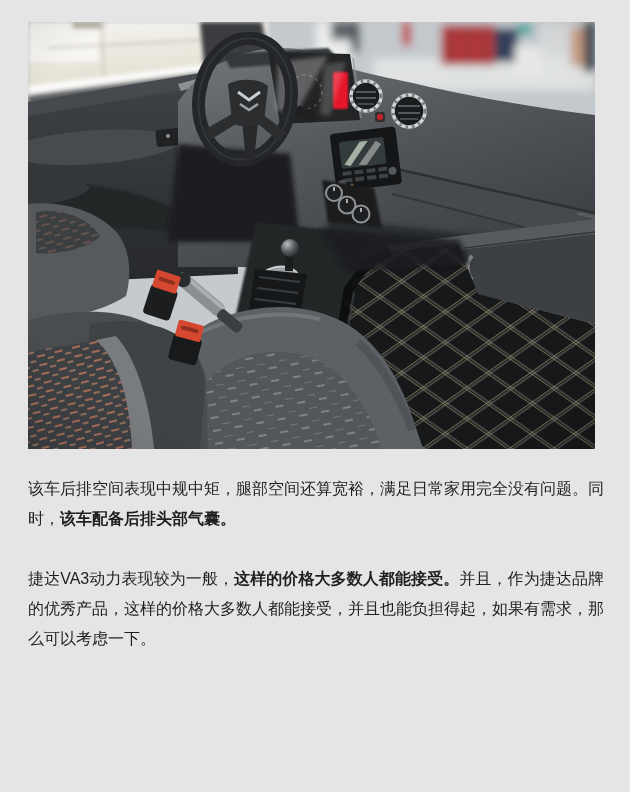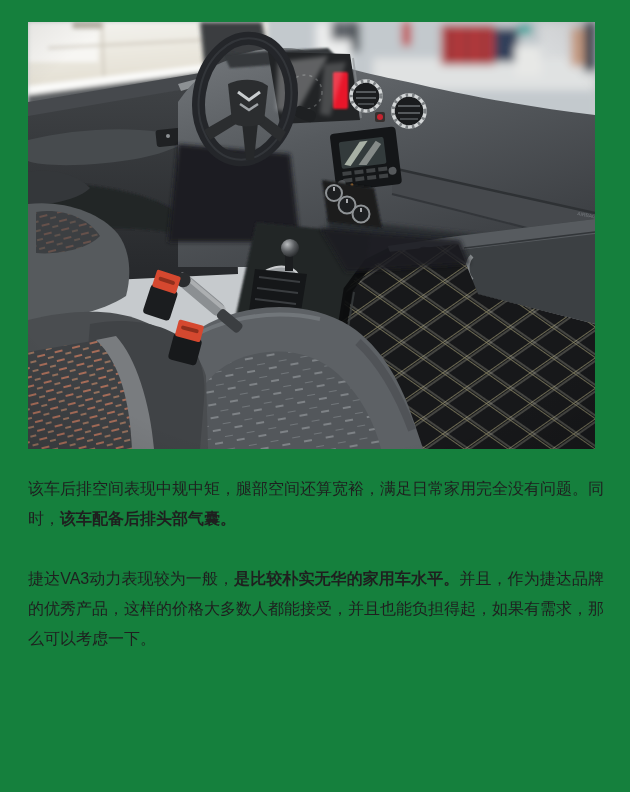--- a/index.html
+++ b/index.html
@@ -1,16 +1,16 @@
 <!DOCTYPE html>
 <html><head>
 <meta charset="utf-8">
 <style>
   html,body{margin:0;padding:0;background:#ffffff;}
-  .page{position:relative;width:630px;height:792px;background:#15803d;overflow:hidden;
+  .page{position:relative;width:630px;height:792px;background:#e5e5e5;overflow:hidden;
         font-family:"Liberation Sans","DejaVu Sans",sans-serif;}
   .photo{position:absolute;left:28px;top:22px;width:567px;height:427px;margin:0;}
   .photo svg{display:block;width:567px;height:427px;}
   .article{position:absolute;left:28px;top:474px;width:576px;color:#1f1f1f;
            font-size:16px;line-height:30px;text-align:justify;text-justify:inter-ideograph;}
   .article p{margin:0 0 30px 0;}
   .seg{font-weight:400;}
   .seg.b{font-weight:700;}
 </style>
 </head>
@@ -270,16 +270,16 @@
       </g>
 
       <rect x="0" y="0" width="567" height="427" fill="url(#vign)"></rect>
     </svg>
   </figure>
 
   <article class="article">
     <p><span class="seg">该车后排空间表现中规中矩，腿部空间还算宽裕，满足日常家用完全没有问题。同时，</span><span class="seg b">该车配备后排头部气囊。</span></p>
 
 
-    <p><span class="seg">捷达VA3动力表现较为一般，</span><span class="seg b">是比较朴实无华的家用车水平。</span><span class="seg">并且，作为捷达品牌的优秀产品，这样的价格大多数人都能接受，并且也能负担得起，如果有需求，那么可以考虑一下。</span></p>
+    <p><span class="seg">捷达VA3动力表现较为一般，</span><span class="seg b">这样的价格大多数人都能接受。</span><span class="seg">并且，作为捷达品牌的优秀产品，这样的价格大多数人都能接受，并且也能负担得起，如果有需求，那么可以考虑一下。</span></p>
   </article>
 
 </div>
 
 </body></html>

